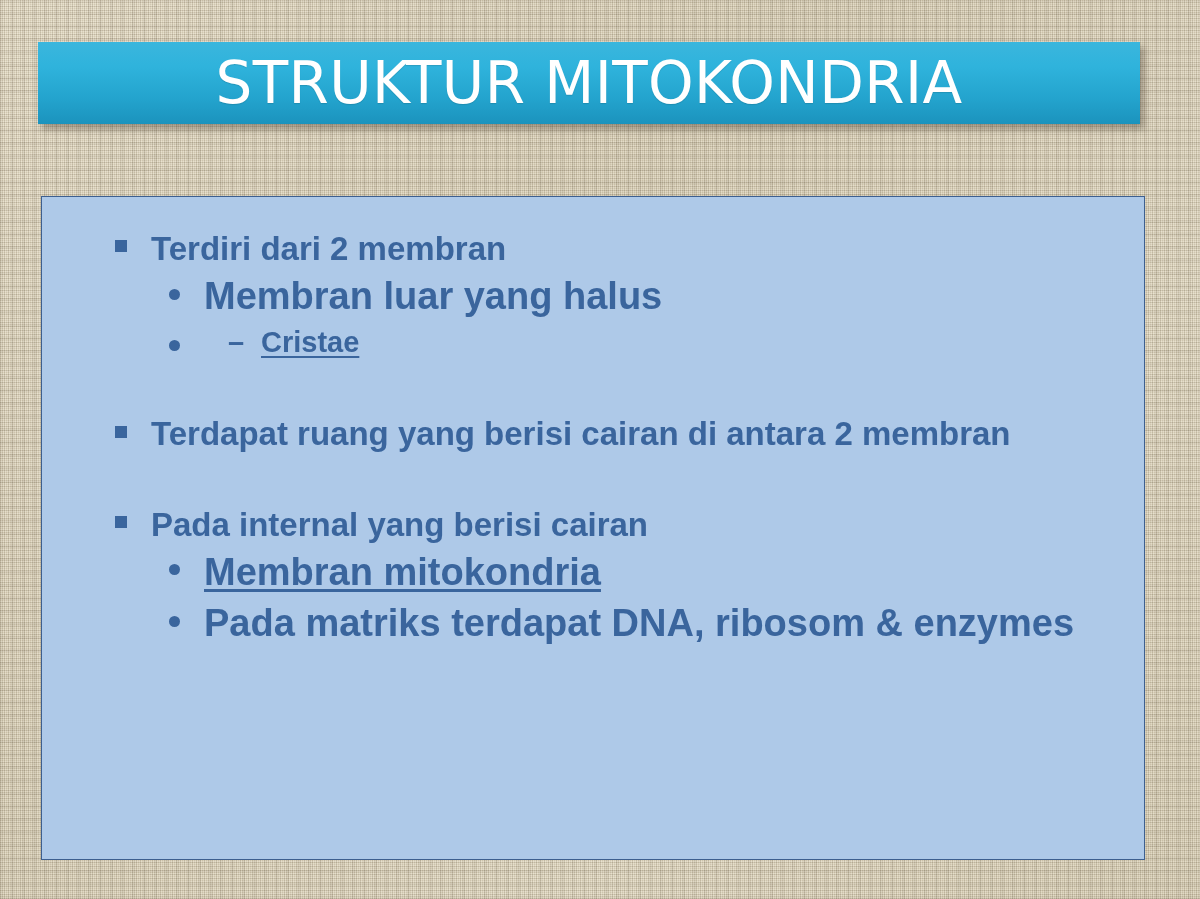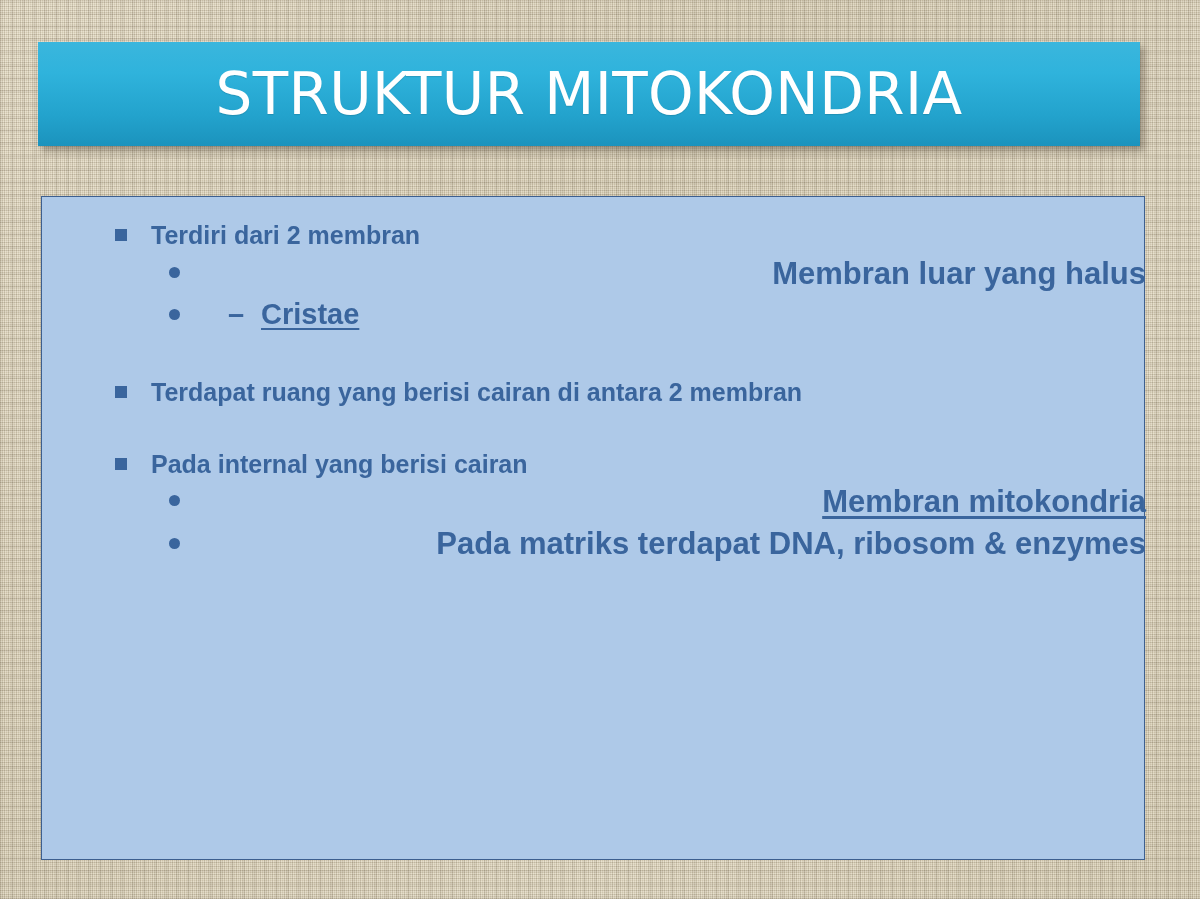--- a/index.html
+++ b/index.html
@@ -41,21 +41,21 @@
         rgba(0,0,0,0) 3px, rgba(0,0,0,0) 13px),
       linear-gradient(135deg, #e2d9c4 0%, #d6ccb4 40%, #ded5bf 70%, #d4cab1 100%);
   }
 
   
   #title-bar {
     position: absolute;
     left: 38px;
     top: 42px;
     width: 1102px;
-    height: 104px;
+    height: 82px;
     background: linear-gradient(to bottom, #3ab6dd 0%, #2fb3dc 30%, #23a3cd 70%, #1b93bd 100%);
     box-shadow: 4px 5px 7px rgba(70,60,45,0.42);
     display: flex;
     align-items: center;
     justify-content: center;
   }
   #title-text {
     color: #ffffff;
     font-family: "DejaVu Sans", sans-serif;
     font-weight: 400;
@@ -100,43 +100,42 @@
     color: #3a659d;
     line-height: 1;
   }
 
   .bullet-text {
     flex: 1 1 auto;
   }
 
   
   .lvl1 {
-    font-size: 25px;
+    font-size: 33px;
     line-height: 1.34;
     padding-left: 73px;
-    margin-top: 8px;
+    margin-top: 16px;
   }
   .lvl1 .bullet-mark {
     position: absolute;
     left: 73px;
     top: 0.40em;
     width: 12px;
     height: 12px;
     background-color: #3a659d;
   }
   .lvl1 .bullet-text {
     padding-left: 36px;
   }
 
   
   .lvl2 {
-    font-size: 31px;
+    font-size: 38px;
     line-height: 1.36;
     padding-left: 127px;
-    text-align: right;
   }
   .lvl2 .bullet-mark {
     position: absolute;
     left: 127px;
     top: 0.46em;
     width: 11px;
     height: 11px;
     border-radius: 50%;
     background-color: #3a659d;
   }

